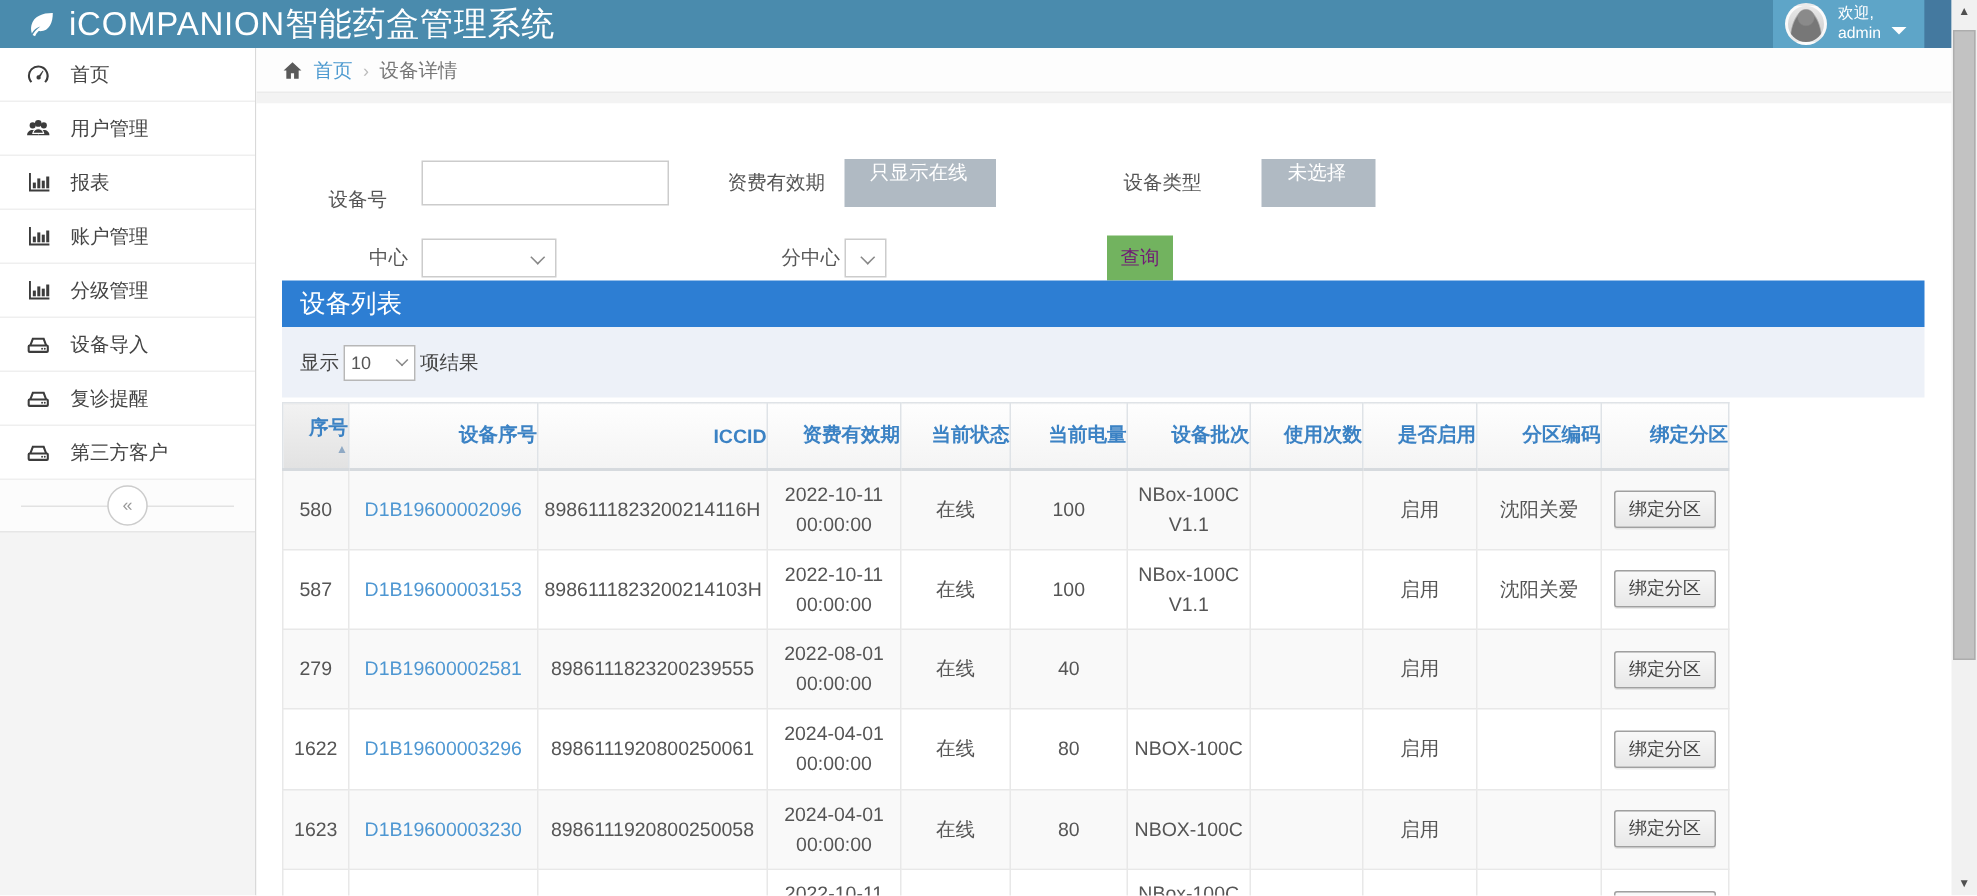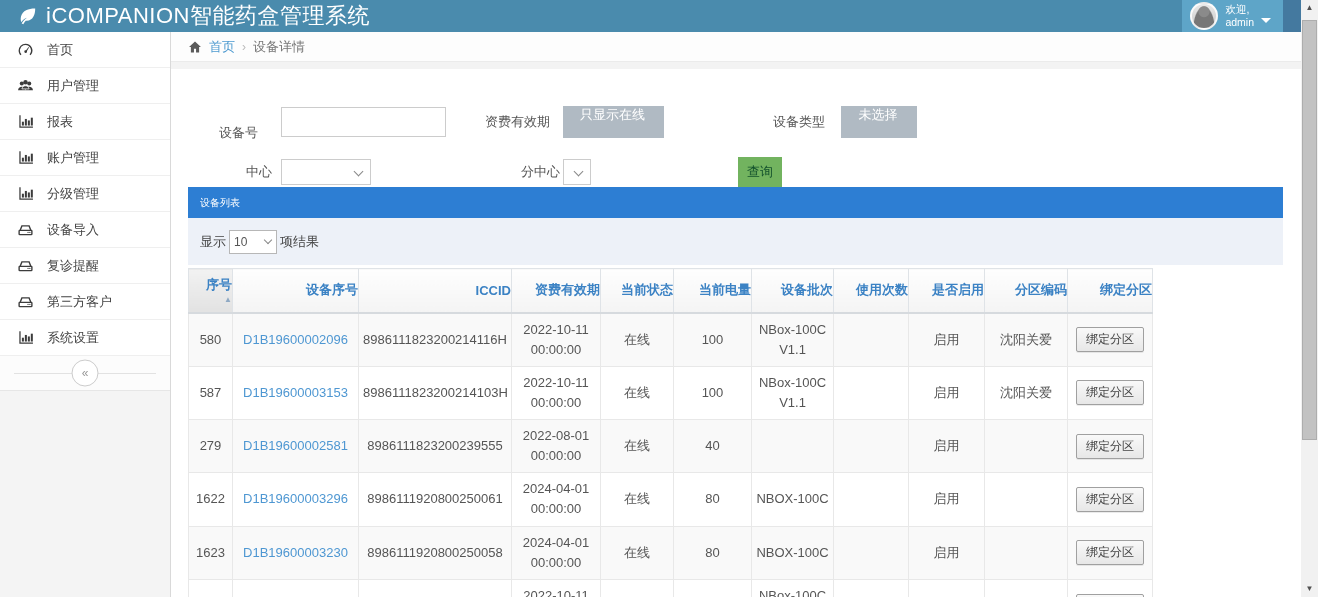--- a/index.html
+++ b/index.html
@@ -46,25 +46,25 @@
 
   
   .filter-area { position:relative; height:118px; background:#fff; }
   .f-label { position:absolute; color:#555; line-height:32px; text-align:right; }
   .f-input { position:absolute; border:1px solid #ccc; background:#fff; height:30px; padding:0 8px; font-size:13px; outline:none; }
   .drop-btn { position:absolute; height:32px; background:#b0bac3; border:none; color:#fff; font-size:13px; cursor:pointer; padding:0 14px 0 12px; text-align:center; }
   .drop-btn .caret { display:inline-block; width:0; height:0; border-left:5px solid transparent; border-right:5px solid transparent; border-top:5px solid #fff; margin-left:5px; position:relative; top:7px; }
   .sel { position:absolute; }
   .sel select { width:100%; height:100%; border:1px solid #ccc; background:#fff; appearance:none; -webkit-appearance:none; padding:0 6px; font-size:13px; color:#555; outline:none; }
   .sel::after { content:""; position:absolute; right:9px; top:9px; width:6px; height:6px; border-right:1.5px solid #888; border-bottom:1.5px solid #888; transform:rotate(45deg); pointer-events:none; }
-  .search-btn { position:absolute; width:44px; height:30px; background:#72b35f; border:none; color:#14532d; font-size:13px; cursor:pointer; }
+  .search-btn { position:absolute; width:44px; height:30px; background:#72b35f; border:none; color:#701a75; font-size:13px; cursor:pointer; }
 
   
   .panel { position:absolute; left:17px; top:155px; width:1095px; }
-  .panel-header { height:31px; background:#2d7ed3; color:#fff; line-height:31px; padding-left:12px; font-size:10px; }
+  .panel-header { height:31px; background:#2d7ed3; color:#fff; line-height:31px; padding-left:12px; font-size:17px; }
   .panel-toolbar { height:47px; background:#edf1f8; display:flex; align-items:center; gap:3px; padding-left:12px; color:#444; }
   .toolbar-sel { position:relative; width:48px; height:24px; }
   .toolbar-sel select { width:100%; height:100%; border:1px solid #b7b7b7; background:#fff; appearance:none; -webkit-appearance:none; padding:0 4px; font-size:12px; color:#555; outline:none; }
   .toolbar-sel::after { content:""; position:absolute; right:6px; top:7px; width:5px; height:5px; border-right:1.5px solid #888; border-bottom:1.5px solid #888; transform:rotate(45deg); pointer-events:none; }
 
   table.device-table { border-collapse:collapse; table-layout:fixed; width:964px; background:#fff; margin-top:3px; }
   .device-table th { height:44px; border:1px solid #dfe3e7; border-bottom:2px solid #d6dade; background:linear-gradient(#fefefe,#f4f4f4); color:#3b82c4; font-weight:bold; font-size:13px; text-align:right; cursor:pointer; }
   .device-table th.sorted { background:linear-gradient(#f2f2f2,#e2e2e2); }
   .sort-caret { display:block; color:#8fa9c4; font-size:8px; line-height:8px; margin-top:2px; }
   .device-table td { border:1px solid #e8e8e8; text-align:center; padding:6px 4px; line-height:1.55; color:#555; height:46px; background:#fff; }
@@ -169,30 +169,20 @@
   </div>
   <div class="side-item">
     <svg viewBox="0 0 16 16" fill="none" stroke="currentColor" stroke-width="1.3">
         <rect x="2" y="8.8" width="12" height="4" rx=".6"></rect>
         <path d="M3 8.8 4.6 4.6h6.8L13 8.8"></path>
         <circle cx="10.4" cy="10.8" r=".6" fill="currentColor" stroke="none"></circle>
         <circle cx="12.1" cy="10.8" r=".6" fill="currentColor" stroke="none"></circle>
       </svg>
     <span>第三方客户</span>
   </div>
-  <div class="side-item">
-    <svg viewBox="0 0 16 16" fill="currentColor">
-        <path d="M2.2 2.2h1.2v10.4H15v1.2H2.2z"></path>
-        <rect x="4.6" y="8.2" width="1.9" height="3.6"></rect>
-        <rect x="7.4" y="5.6" width="1.9" height="6.2"></rect>
-        <rect x="10.2" y="7" width="1.9" height="4.8"></rect>
-        <rect x="13" y="4.4" width="1.9" height="7.4"></rect>
-      </svg>
-    <span>系统设置</span>
-  </div>
   <div class="collapse-row">
     <div class="line"></div>
     <div class="collapse-btn">«</div>
   </div>
   <div class="side-footer"></div>
 </div>
 
 <div class="content">
 
   <div class="breadcrumb">
@@ -204,21 +194,21 @@
     <span class="crumb-current">设备详情</span>
   </div>
   <div class="gray-strip"></div>
 
   <div class="filter-area">
 
     <span class="f-label" style="left:0;top:37px;width:87px;margin-top:11px;">设备号</span>
     <input class="f-input" style="left: 110px; top: 38px; width: 165px;" value="">
     <span class="f-label" style="left:279px;top:37px;width:100px;">资费有效期</span>
     <button class="drop-btn" style="left:392px;top:37px;width:101px;"><span>只显示在线</span><span class="caret"></span></button>
-    <span class="f-label" style="left:554px;top:37px;width:100px;">设备类型</span>
+    <span class="f-label" style="left:530px;top:37px;width:100px;">设备类型</span>
     <button class="drop-btn" style="left:670px;top:37px;width:76px;"><span>未选择</span><span class="caret"></span></button>
 
     <span class="f-label" style="left:14px;top:87px;width:87px;">中心</span>
     <span class="sel" style="left:110px;top:90px;width:90px;height:26px;"><select><option></option></select></span>
     <span class="f-label" style="left:289px;top:87px;width:100px;">分中心</span>
     <span class="sel" style="left:392px;top:90px;width:28px;height:26px;"><select><option></option></select></span>
     <button class="search-btn" style="left:567px;top:88px;">查询</button>
   </div>
 
   <div class="panel">

